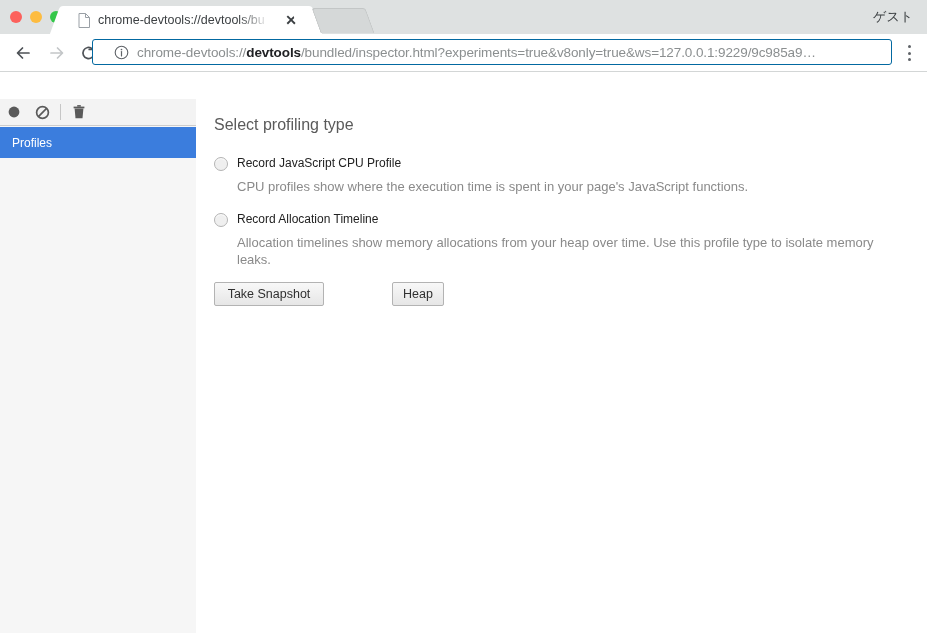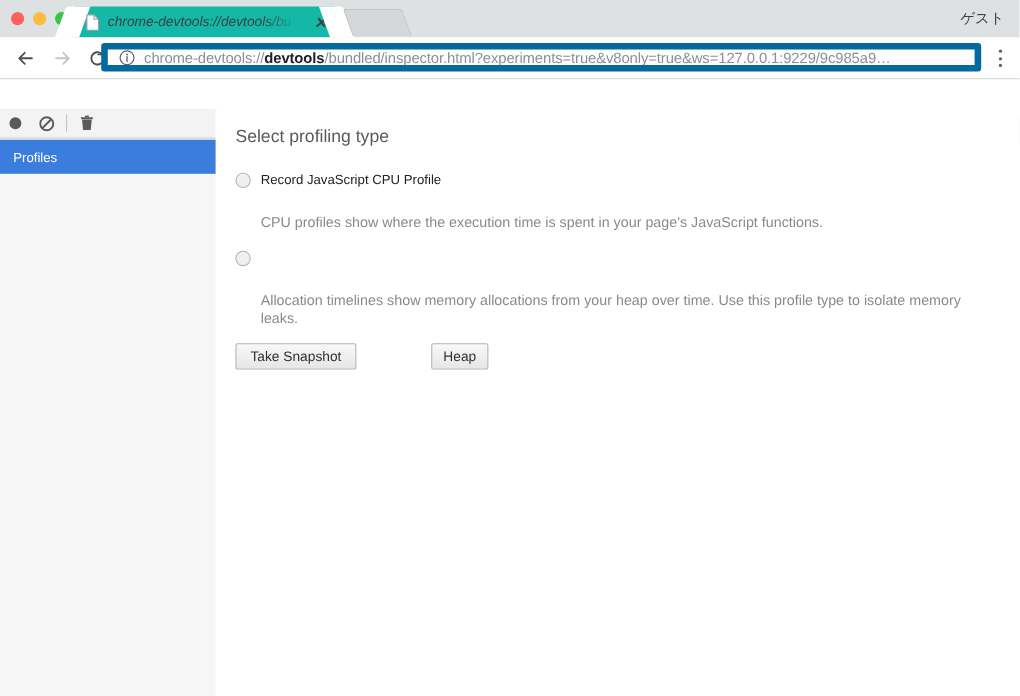--- a/index.html
+++ b/index.html
@@ -26,22 +26,22 @@
     display: flex; gap: 8px; align-items: center;
   }
   .light { width: 12px; height: 12px; border-radius: 50%; }
   .light.red    { background: #fc615c; }
   .light.yellow { background: #fdbc40; }
   .light.green  { background: #34c749; }
 
   .tab {
     position: absolute; left: 66px; top: 6px;
     width: 240px; height: 28px;
-    background: #14b8a6;
-    border-top-left-radius: 3px; border-top-right-radius: 3px; font-style: italic;
+    background: #ffffff;
+    border-top-left-radius: 3px; border-top-right-radius: 3px;
   }
   .tab:before, .tab:after {
     content: ""; position: absolute; bottom: 0;
     width: 22px; height: 28px; background: #ffffff;
   }
   .tab:before { left: -11px; transform: skewX(-20deg); border-top-left-radius: 3px; }
   .tab:after  { right: -11px; transform: skewX(20deg); border-top-right-radius: 3px; }
   .tab-inner {
     position: absolute; left: 0; top: 0; right: 0; bottom: 0;
     display: flex; align-items: center; padding-left: 12px; z-index: 3;
@@ -88,24 +88,24 @@
     display: flex; align-items: center; justify-content: center;
   }
   .navbtn.back    { left: 12px; }
   .navbtn.forward { left: 46px; }
   .navbtn.reload  { left: 78px; }
 
   .omnibox {
     position: absolute; left: 92px; top: 5px;
     width: 800px; height: 26px;
     background: #ffffff;
-    border: 6px solid #0369a1;
+    border: 1px solid #0369a1;
     border-radius: 3px;
     display: flex; align-items: center;
-    padding: 0 10px;
+    padding: 0 21px;
     box-sizing: border-box;
     overflow: hidden;
   }
   .info-icon { flex: 0 0 auto; margin-right: 8px; display: flex; }
   .url-text {
     font-size: 13.5px; color: #8b8f90; white-space: nowrap;
     overflow: hidden; letter-spacing: -0.1px;
   }
   .url-text b { color: #202124; font-weight: 700; }
   .chrome-menu {
@@ -202,21 +202,21 @@
     flex: 0 0 auto; position: relative;
     box-shadow: inset 0 1px 1px rgba(255,255,255,0.9);
   }
   .radio.checked:after {
     content: ""; position: absolute; left: 50%; top: 50%;
     width: 6px; height: 6px; border-radius: 50%;
     background: #4a4a4a; transform: translate(-50%, -50%);
   }
   .ptype-label { font-size: 12px; color: #222222; line-height: 17px; }
   .ptype-desc {
-    margin: 18px 0 16px 23px;
+    margin: 3px 0 16px 23px;
     font-size: 13px; color: #8a8a8a; line-height: 17px;
     max-width: 660px;
   }
   .ptype.last .ptype-desc { margin-bottom: 14px; }
   .btn-row { position: relative; height: 26px; margin-left: 0px; }
   .dtbtn {
     position: absolute; top: 0;
     height: 24px;
     background: linear-gradient(to bottom, #f8f8f8, #e6e6e6);
     border: 1px solid #b3b3b3;
@@ -362,20 +362,21 @@
           <div class="ptype-desc">CPU profiles show where the execution time is spent in your page's JavaScript functions.</div>
         </div>
 
 
         <div class="ptype">
         </div>
 
         <div class="ptype last">
           <div class="ptype-head">
             <span class="radio"></span>
+            <span class="ptype-label">Record Allocation Timeline</span>
           </div>
           <div class="ptype-desc">Allocation timelines show memory allocations from your heap over time. Use this profile type to isolate memory leaks.</div>
         </div>
 
         <div class="btn-row">
           <div class="dtbtn take">Take Snapshot</div>
           <div class="dtbtn load">Heap</div>
         </div>
 
       </div>

